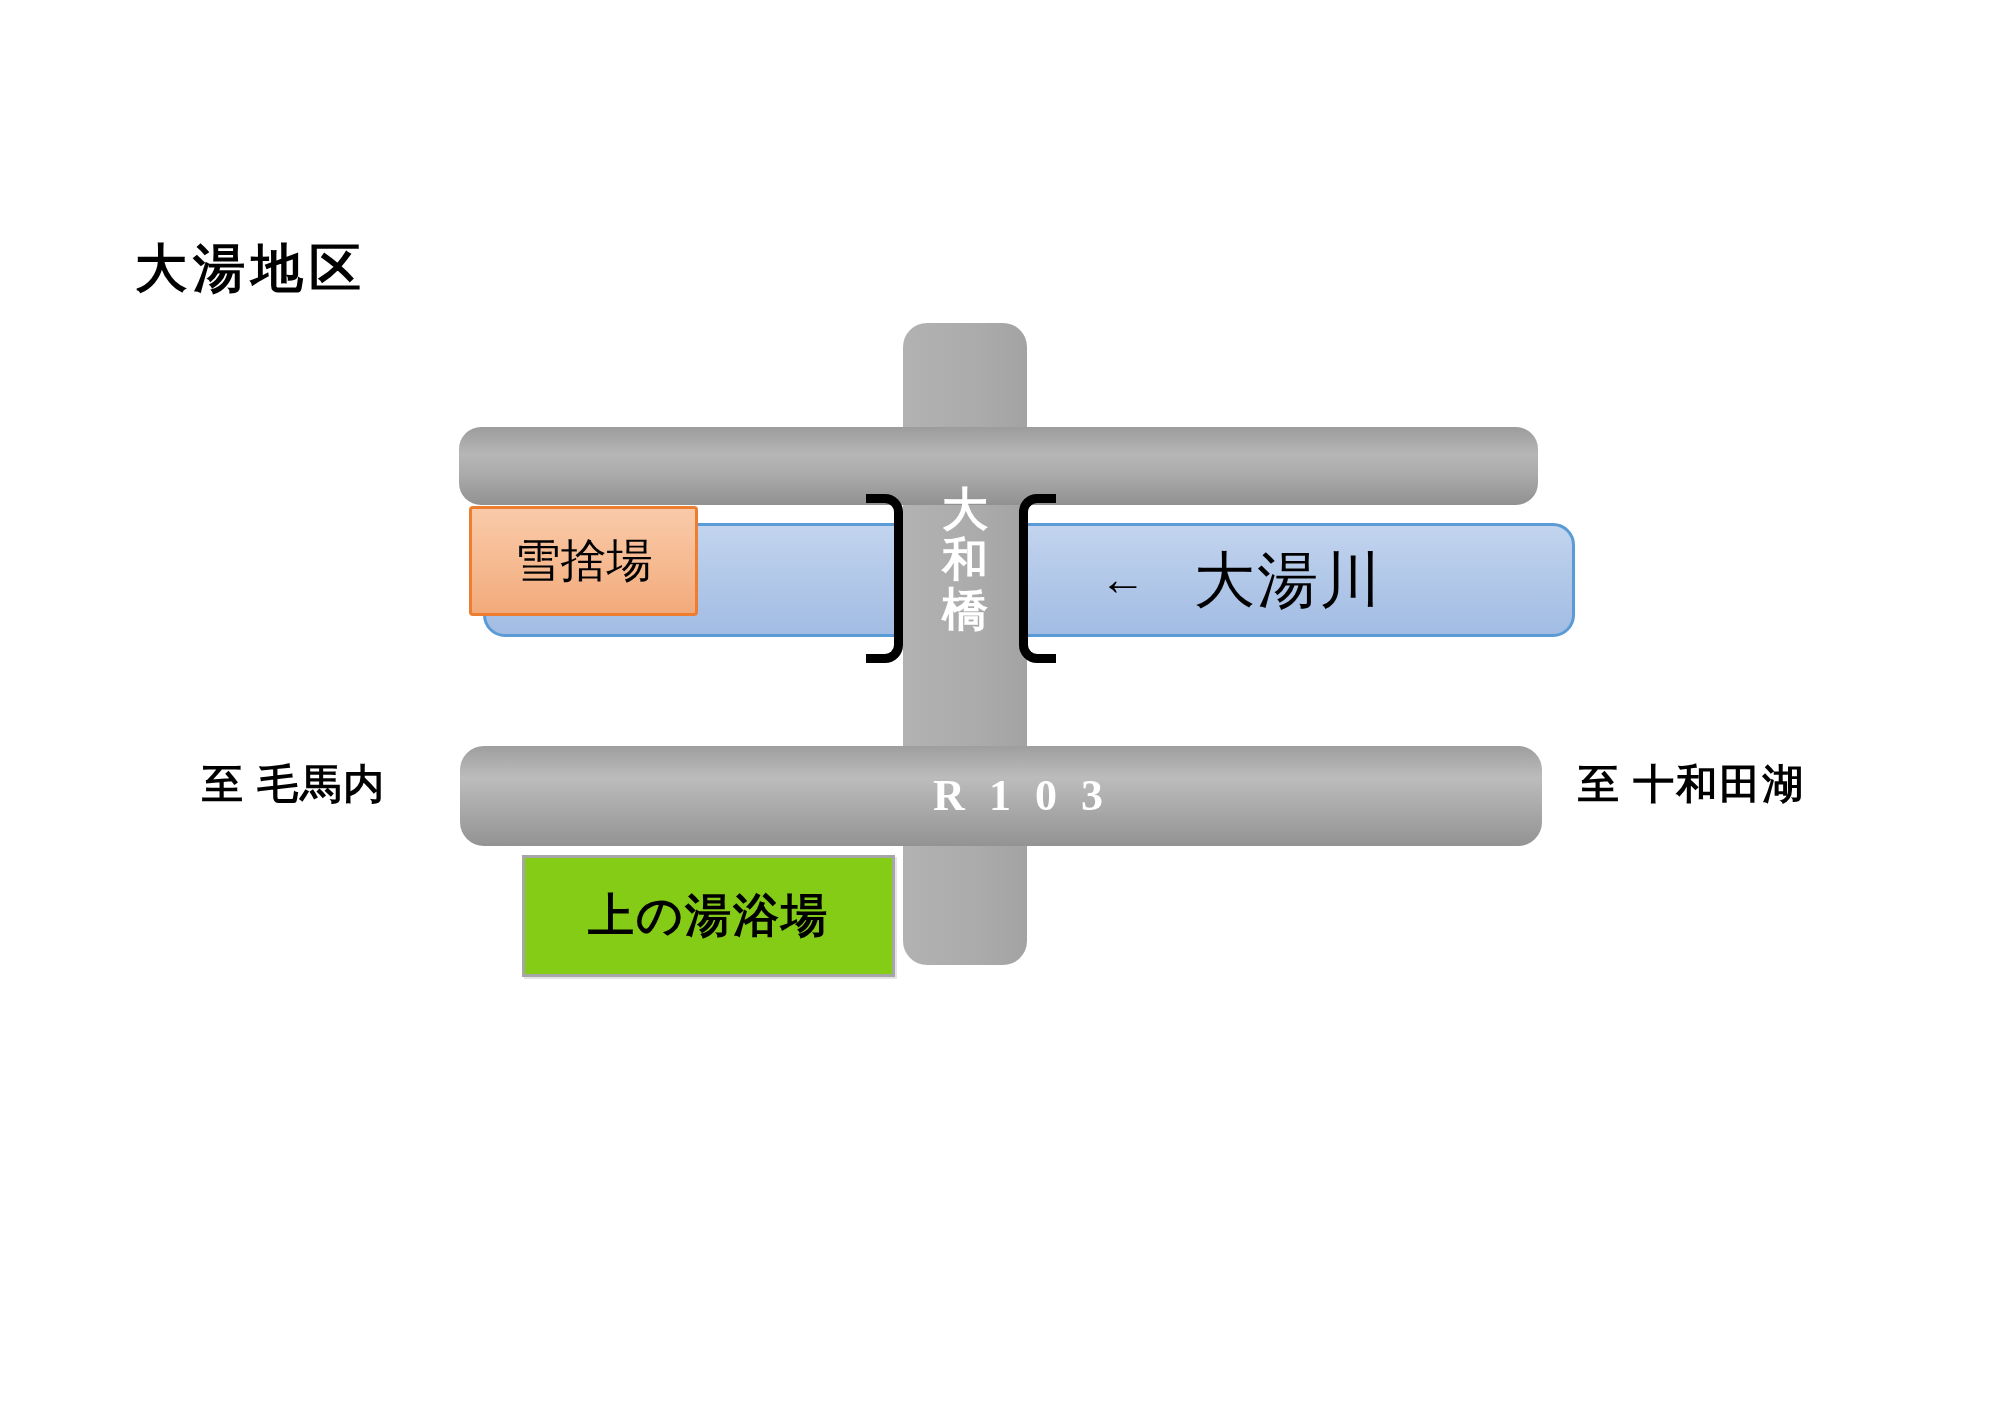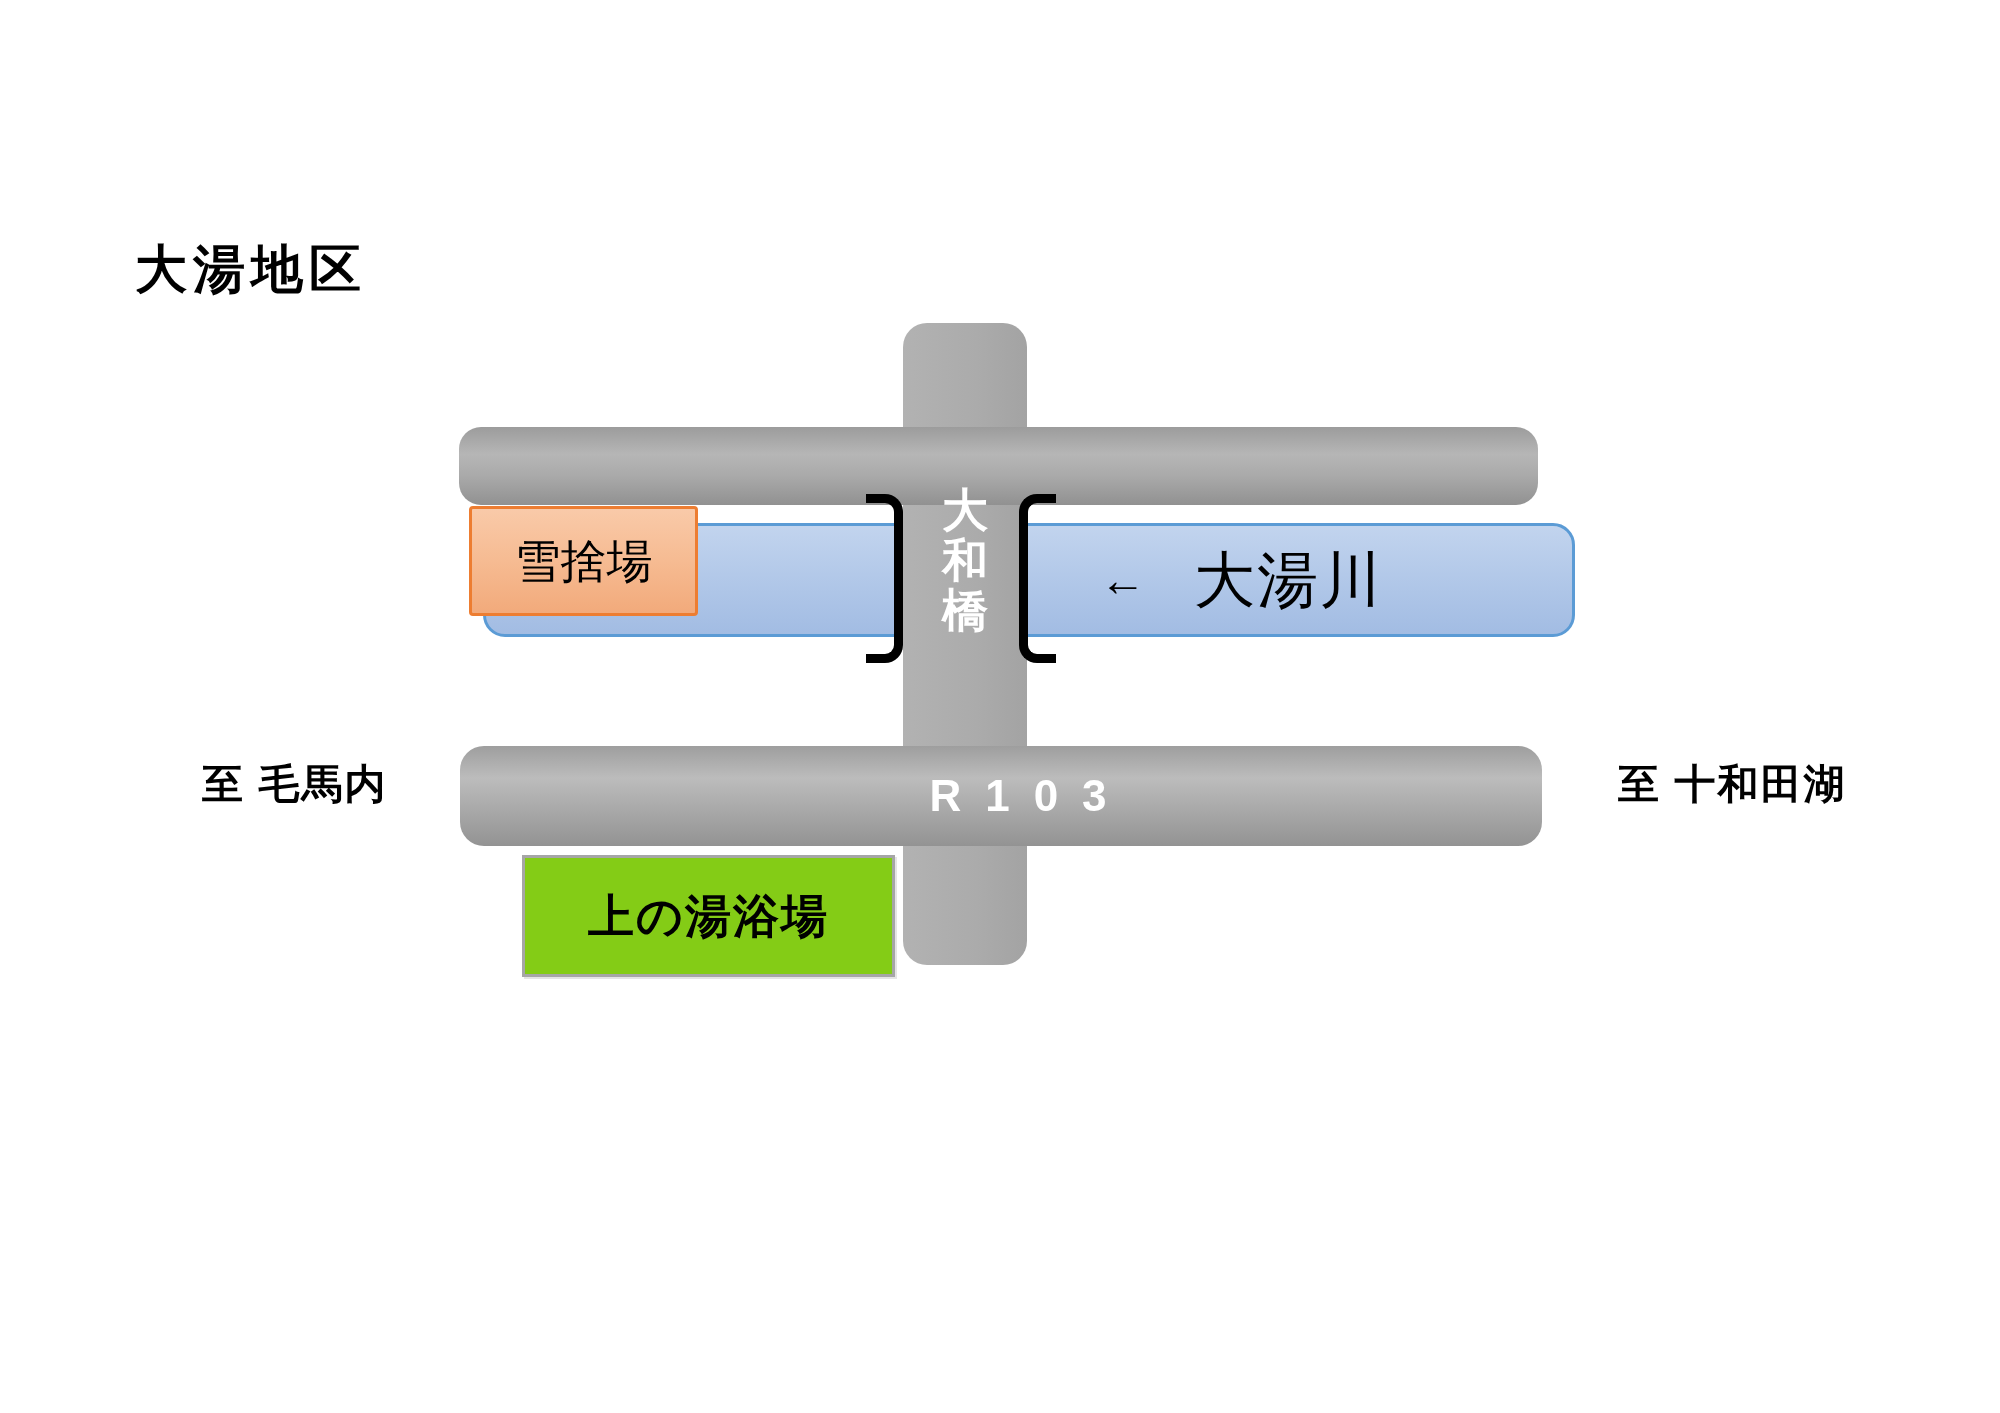--- a/index.html
+++ b/index.html
@@ -1,18 +1,18 @@
 <!DOCTYPE html>
 <html><head>
 <meta charset="utf-8">
 <style>
   html,body{margin:0;padding:0;background:#ffffff;}
   .canvas{
     position:relative;width:2000px;height:1045px;background:#ffffff;overflow:hidden;
-    font-family:Liberation Sans, sans-serif;color:#000;
+    font-family:Liberation Serif, serif;color:#000;
   }
   .abs{position:absolute;}
 
   
   .title{
     left:135px;top:240px;font-size:52px;font-weight:700;letter-spacing:6px;line-height:58px;
   }
 
   
   .top-road{
@@ -67,21 +67,21 @@
   
   .bridge-label{
     left:903px;top:485px;width:124px;z-index:6;text-align:center;
     color:#ffffff;font-size:46px;font-weight:700;line-height:50px;
   }
   .bridge-label span{display:block;}
 
   
   .dest{font-size:41px;font-weight:700;letter-spacing:2px;line-height:56px;z-index:7;}
   .dest-left{left:202px;top:756px;}
-  .dest-right{left:1618px;top:756px;}
+  .dest-right{left:1578px;top:756px;}
 
   
   .bathhouse{
     left:522px;top:855px;width:373px;height:122px;z-index:7;
     background:#84cc16;border:3px solid #a6a6a6;box-sizing:border-box;
     box-shadow:2px 2px 0 rgba(0,0,0,0.10);
     display:flex;align-items:center;justify-content:center;
   }
   .bathhouse-label{font-size:46px;font-weight:700;letter-spacing:2px;line-height:1;}
 </style>

